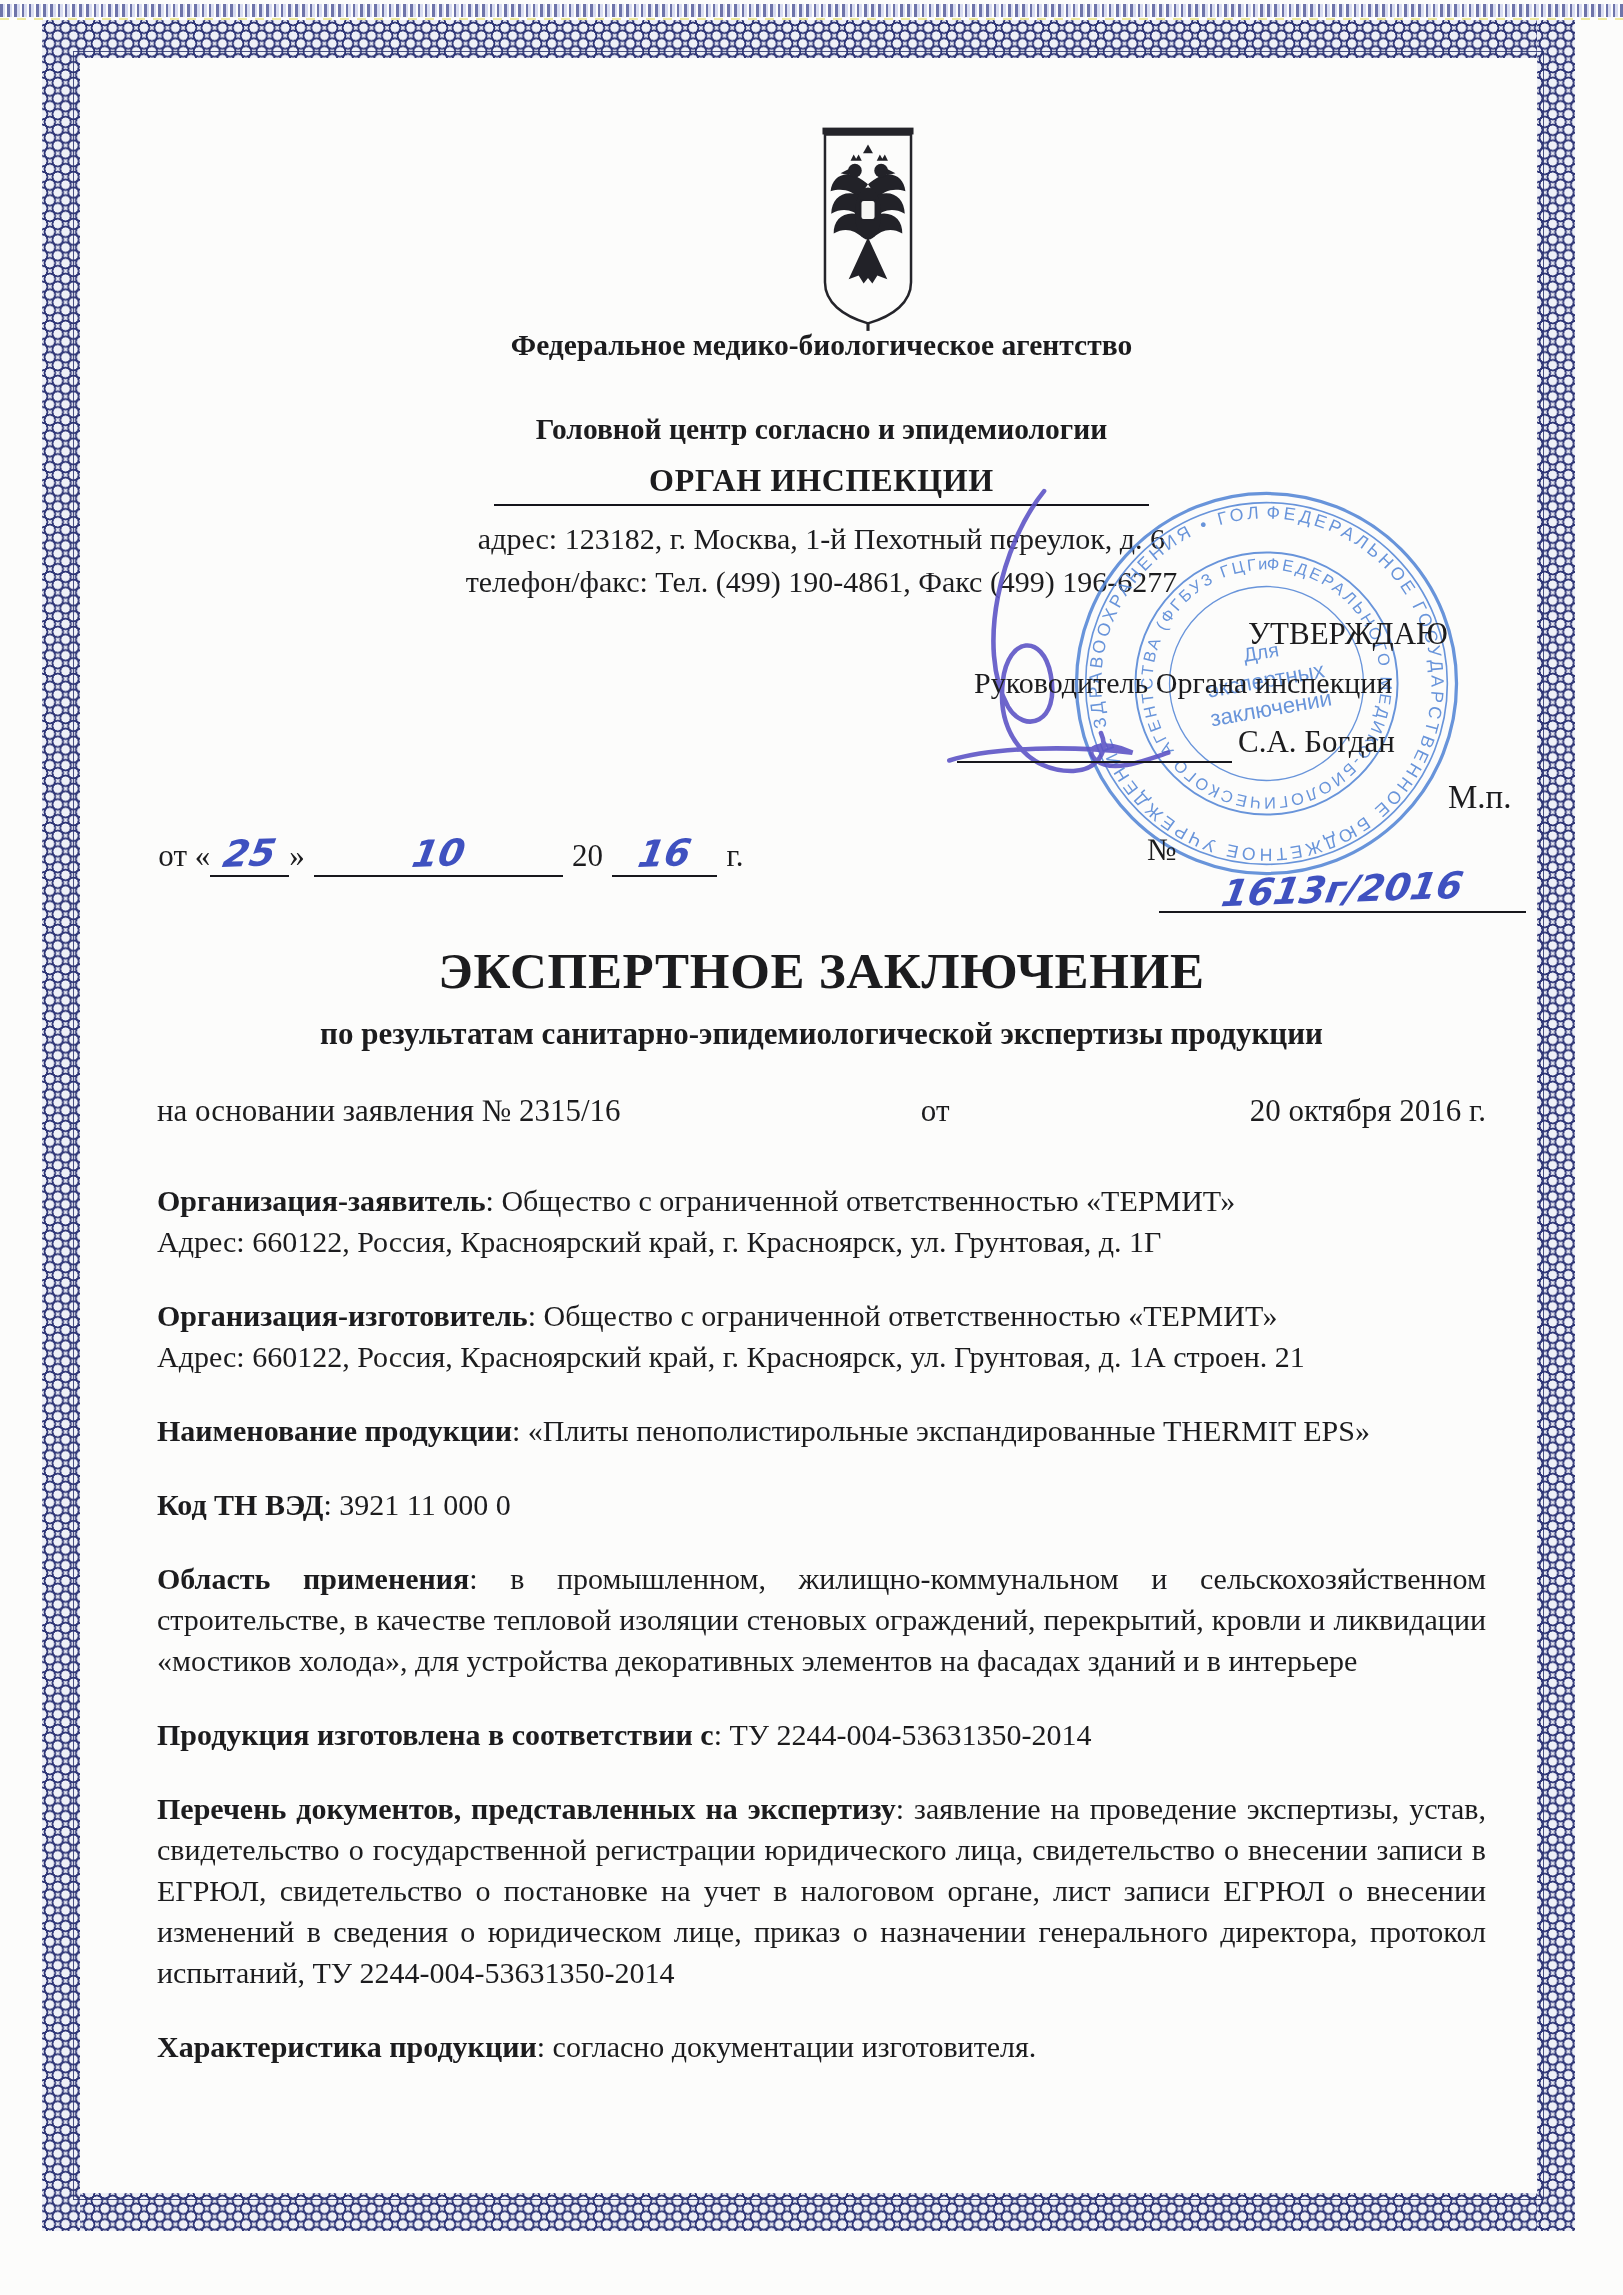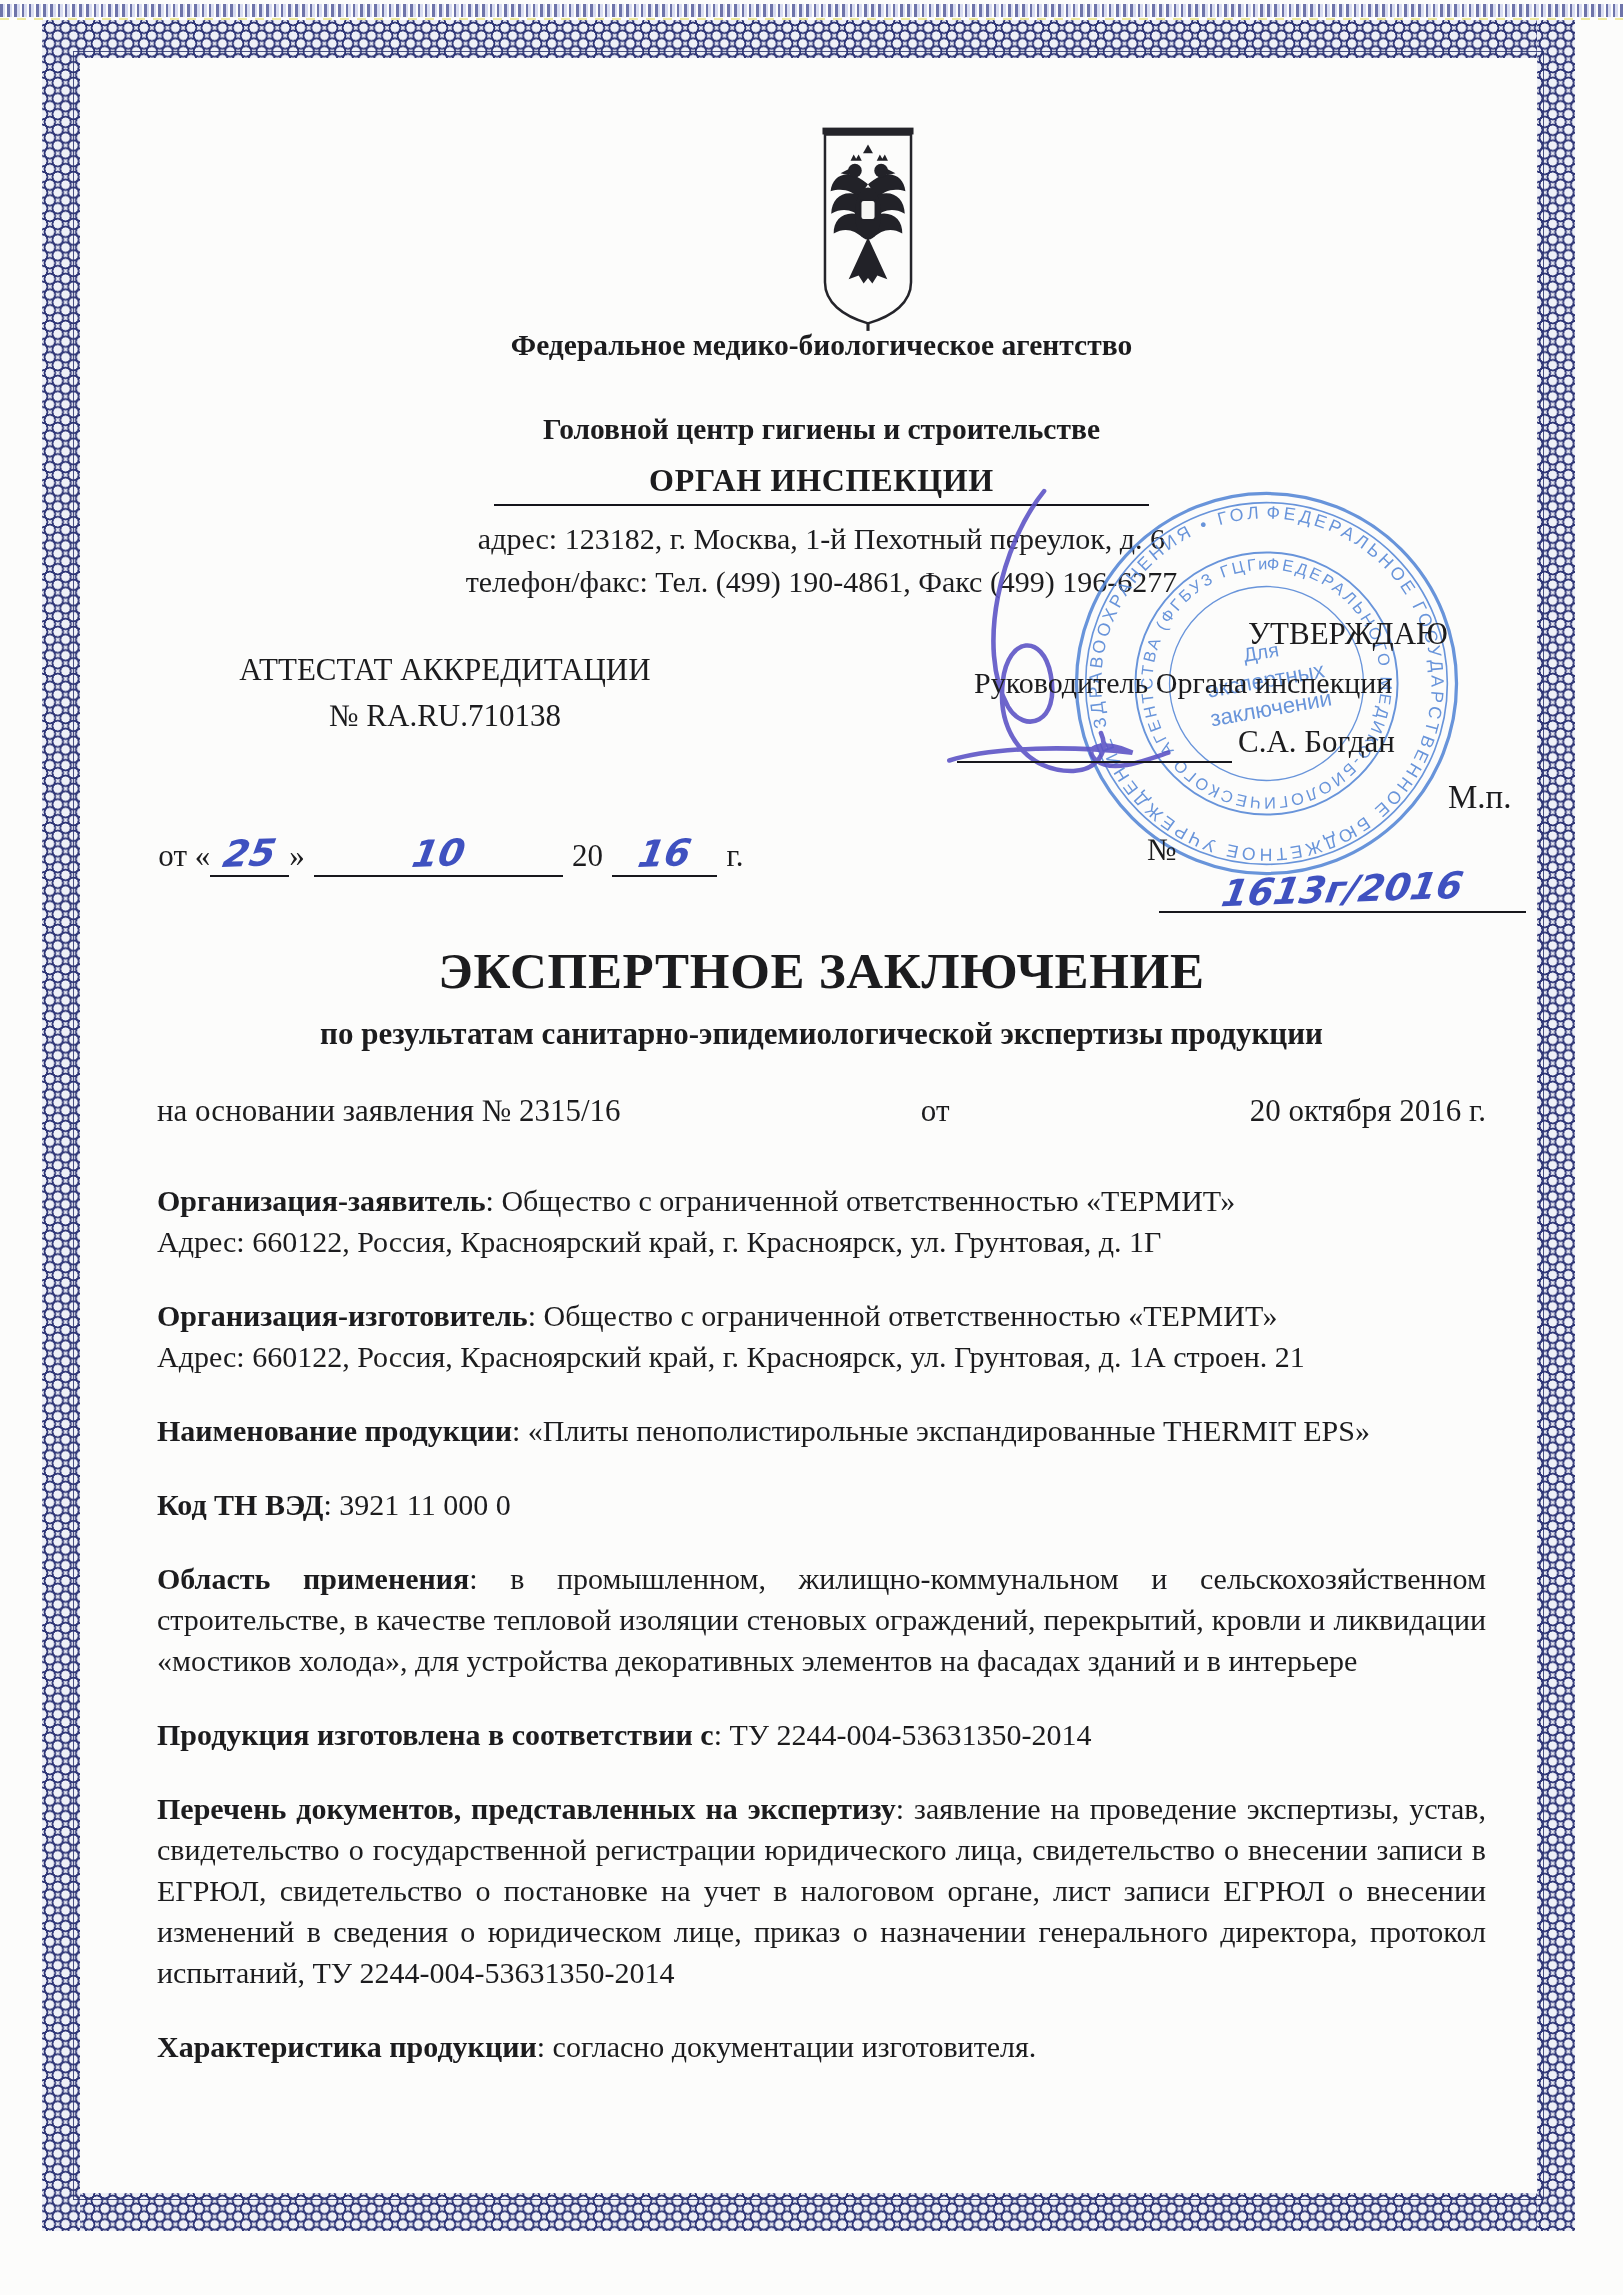--- a/index.html
+++ b/index.html
@@ -115,33 +115,29 @@
           <path d="M57,57 l5,-10 4,7 4,-7 5,10 Z"></path>
           <path d="M99,57 l5,-10 4,7 4,-7 5,10 Z"></path>
           <path d="M77,45 l8,-14 8,14 Z"></path>
           <ellipse cx="85" cy="142" rx="21" ry="42"></ellipse>
           <path d="M85,180 L54,247 L70,241 L78,254 L85,245 L92,254 L100,241 L116,247 Z"></path>
         </g>
         <rect x="73" y="120" width="24" height="32" rx="5" fill="#f6f6f4" stroke="#222228" stroke-width="3"></rect>
       </svg>
 
       <div class="c h-agency h1">Федеральное медико-биологическое агентство</div>
-      <div class="c h-agency h3">Головной центр гигиены и строительстве</div>
+      <div class="c h-agency h3">Головной центр согласно и эпидемиологии</div>
 
       <div class="c organ-wrap">
         <span class="organ-ul"><span class="organ">ОРГАН ИНСПЕКЦИИ</span></span>
       </div>
 
       <div class="c h-addr">адрес: 123182, г. Москва, 1-й Пехотный переулок, д. 6</div>
       <div class="c h-phone">телефон/факс: Тел. (499) 190-4861, Факс (499) 196-6277</div>
 
-      <div class="attest">
-        <div>АТТЕСТАТ АККРЕДИТАЦИИ</div>
-        <div>№ RA.RU.710138</div>
-      </div>
 
       <svg class="stamp" viewBox="0 0 612 612">
         <g fill="none" stroke="#5486d6">
           <circle cx="306" cy="306" r="290" stroke-width="5"></circle>
           <circle cx="306" cy="306" r="276" stroke-width="2.5"></circle>
           <circle cx="306" cy="306" r="200" stroke-width="3"></circle>
           <circle cx="306" cy="306" r="148" stroke-width="2"></circle>
         </g>
         <defs>
           <path id="ringA" d="M306,54 a252,252 0 1,1 -0.2,0"></path>

